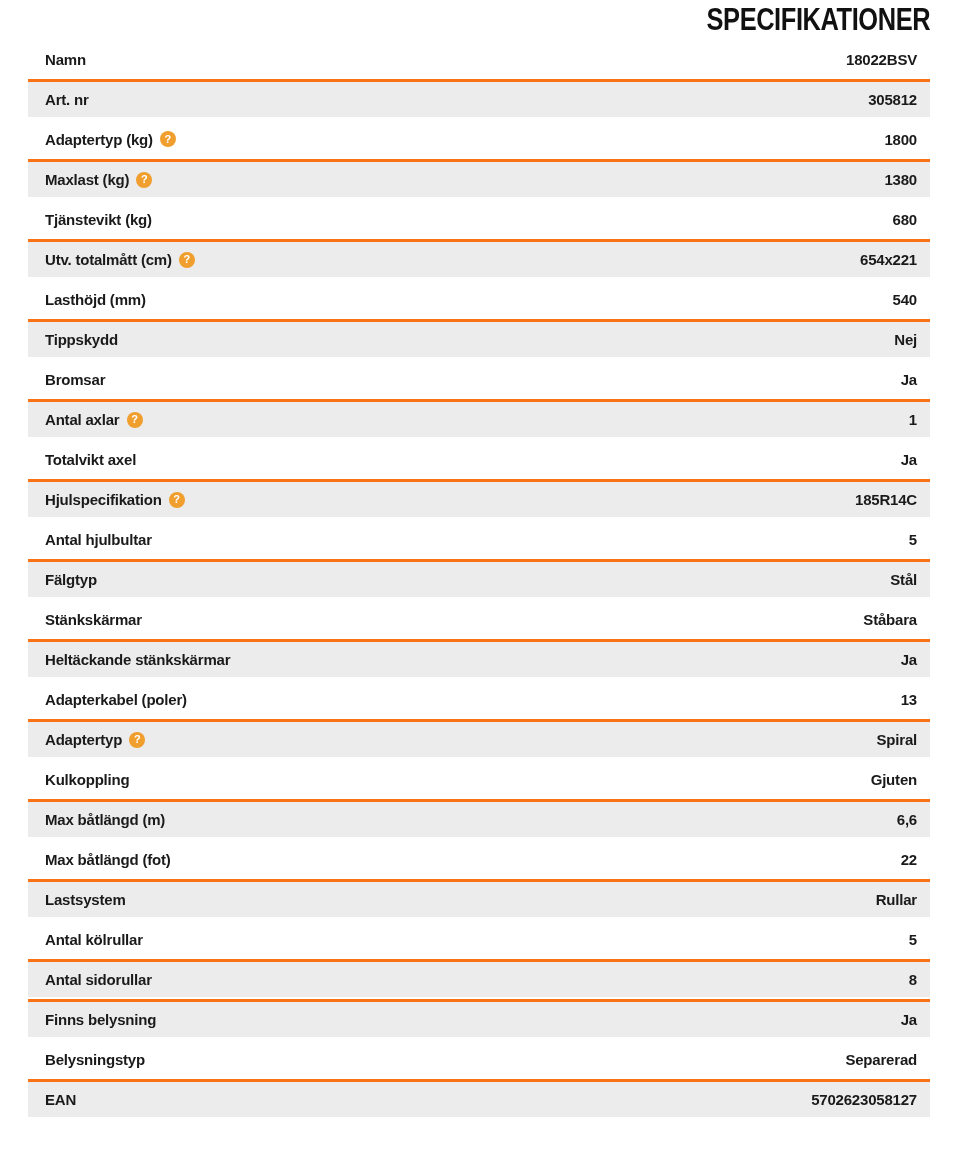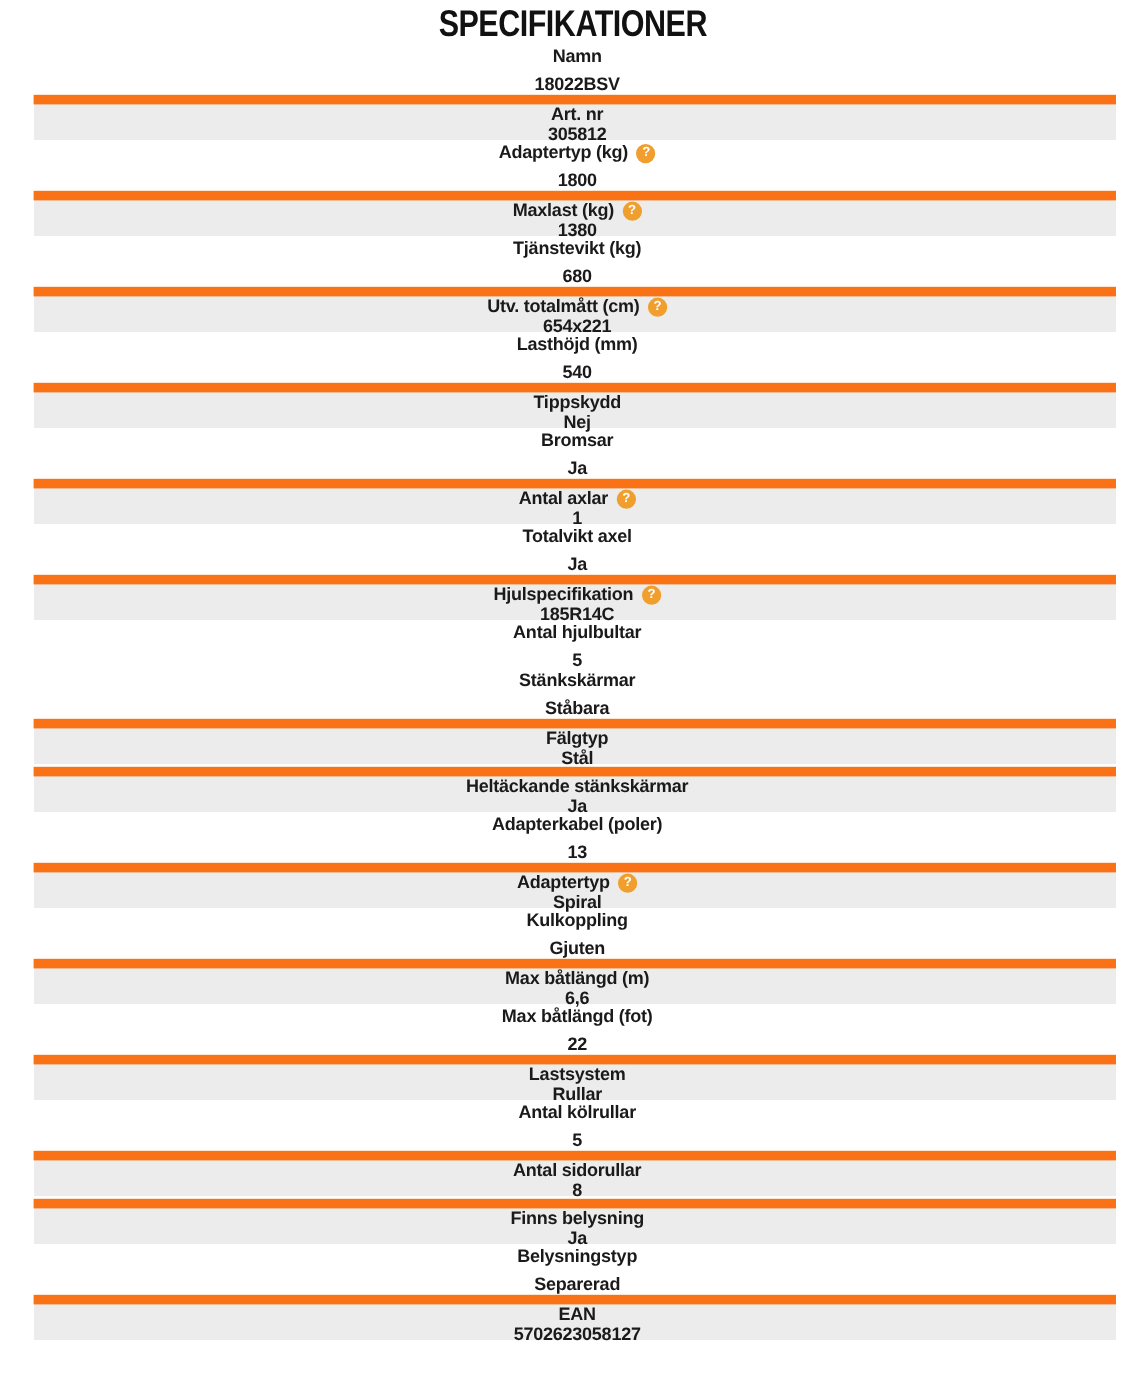--- a/index.html
+++ b/index.html
@@ -11,21 +11,21 @@
     width: 955px;
     height: 1159px;
     overflow: hidden;
     font-family: "Liberation Sans", sans-serif;
     color: #1a1a1a;
   }
   .title-wrap {
     height: 39px;
     display: flex;
     align-items: center;
-    justify-content: center;
+    justify-content: flex-end;
   }
   .title {
     font-size: 31px;
     font-weight: 700;
     letter-spacing: -0.5px;
     white-space: nowrap;
     transform: scaleX(0.82);
     transform-origin: center;
     color: #111111;
   }
@@ -36,25 +36,24 @@
   .row {
     box-sizing: border-box;
     height: 40px;
     display: flex;
     align-items: center;
     justify-content: space-between;
     padding: 0 13px 0 17px;
     font-size: 15px;
     font-weight: 700;
     letter-spacing: -0.2px;
-    flex-direction: column;
   }
   .row.alt {
     background: var(--row-alt, #ececec);
-    border-top: 8px solid #f97316;
+    border-top: 3px solid #f97316;
     border-bottom: 2px solid #ffffff;
     background-clip: padding-box;
   }
   .label-group {
     display: flex;
     align-items: center;
     gap: 7px;
     white-space: nowrap;
   }
   .help {
@@ -182,38 +181,38 @@
   </div>
 
   <div class="row">
     <div class="label-group">
       <span class="label">Antal hjulbultar</span>
 
     </div>
     <span class="value">5</span>
   </div>
 
+  <div class="row alt">
+    <div class="label-group">
+      <span class="label">Fälgtyp</span>
+
+    </div>
+    <span class="value">Stål</span>
+  </div>
+
   <div class="row">
     <div class="label-group">
       <span class="label">Stänkskärmar</span>
 
     </div>
     <span class="value">Ståbara</span>
   </div>
 
   <div class="row alt">
     <div class="label-group">
-      <span class="label">Fälgtyp</span>
-
-    </div>
-    <span class="value">Stål</span>
-  </div>
-
-  <div class="row alt">
-    <div class="label-group">
       <span class="label">Heltäckande stänkskärmar</span>
 
     </div>
     <span class="value">Ja</span>
   </div>
 
   <div class="row">
     <div class="label-group">
       <span class="label">Adapterkabel (poler)</span>
 

